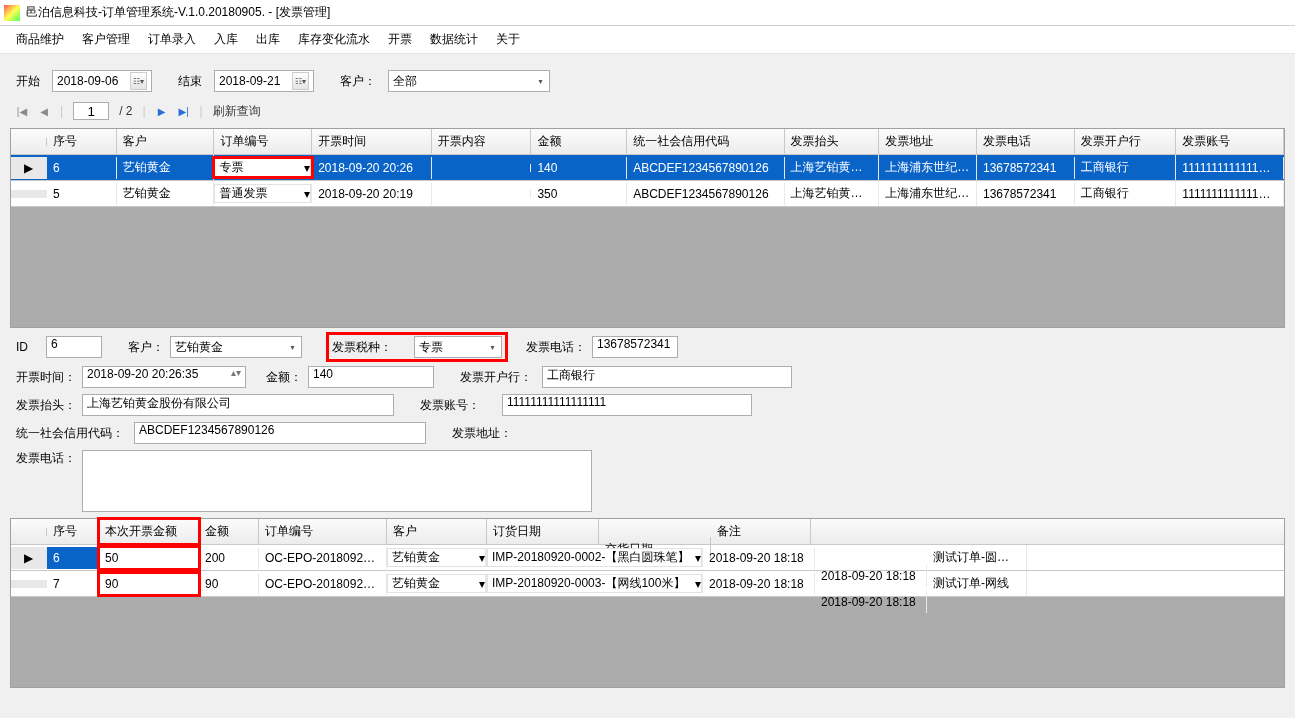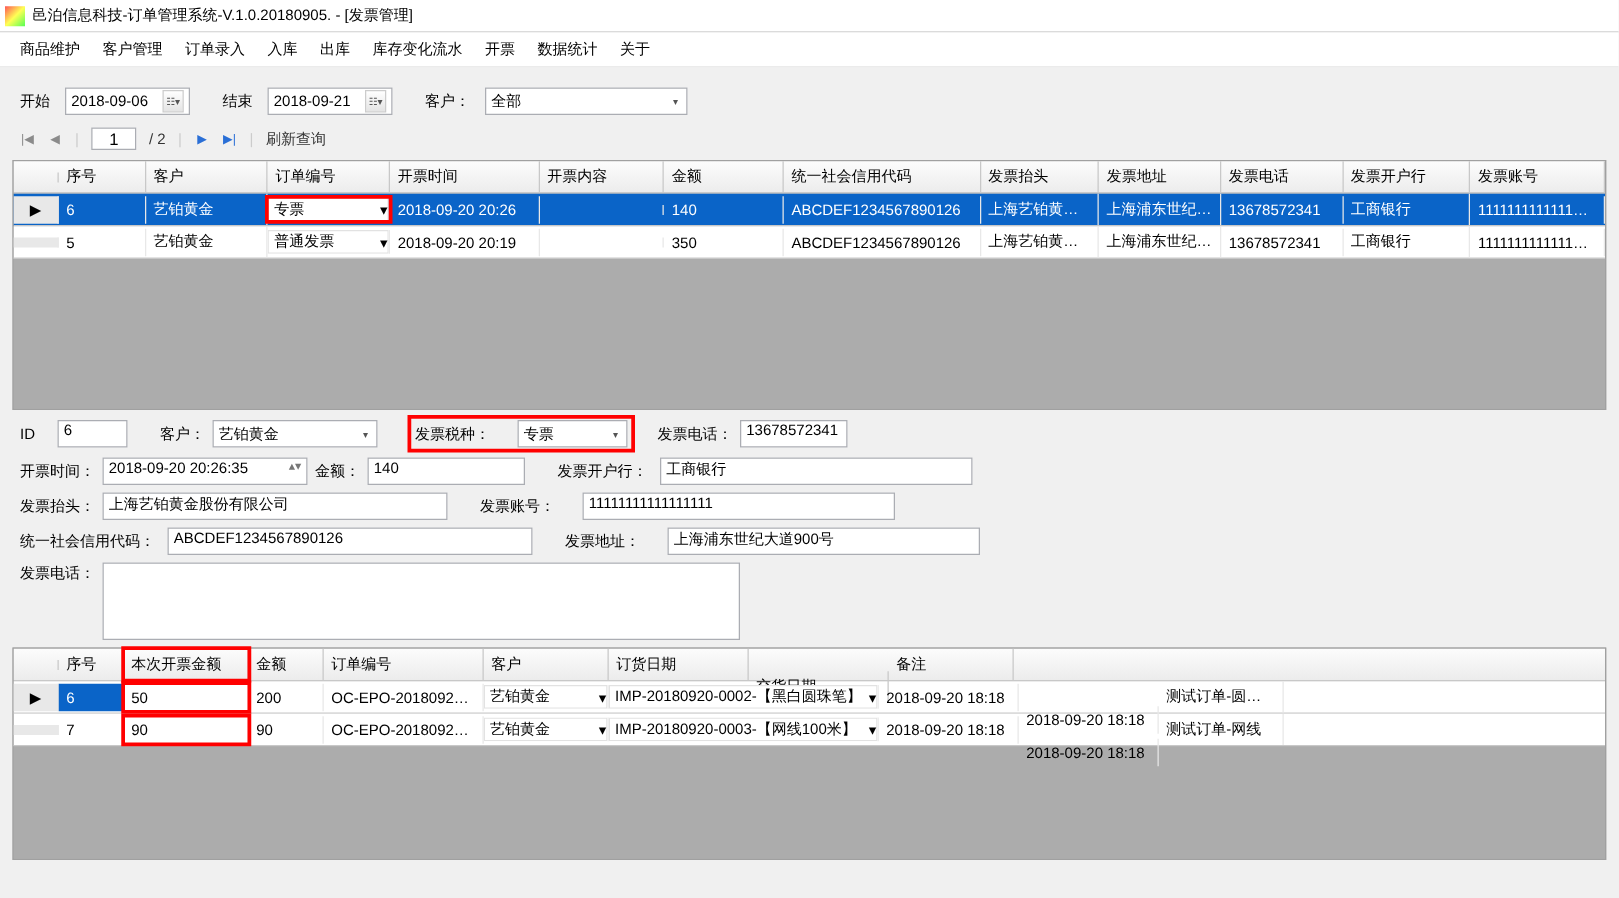--- a/index.html
+++ b/index.html
@@ -299,38 +299,37 @@
       <label style="margin-left:14px">发票电话：</label>
       <div class="text-input" style="width:86px"><span>13678572341</span></div>
     </div>
 
     <div class="frow">
       <label style="width:60px">开票时间：</label>
       <div class="text-input" style="width:164px; display:flex; justify-content:space-between">
         <span>2018-09-20 20:26:35</span>
         <span style="font-size:10px;color:#777">▴▾</span>
       </div>
-      <label style="">金额：</label>
+      <label style="margin-left:14px">金额：</label>
       <div class="text-input" style="width:126px"><span>140</span></div>
       <label style="margin-left:20px; width:76px">发票开户行：</label>
       <div class="text-input" style="width:250px"><span>工商银行</span></div>
     </div>
 
     <div class="frow">
       <label style="width:60px">发票抬头：</label>
-      <div class="text-input" style="width:276px"><span>上海艺铂黄金股份有限公司</span></div>
+      <div class="text-input" style="width:312px"><span>上海艺铂黄金股份有限公司</span></div>
       <label style="margin-left:20px; width:76px">发票账号：</label>
       <div class="text-input" style="width:250px"><span>11111111111111111</span></div>
     </div>
 
     <div class="frow">
       <label style="width:112px">统一社会信用代码：</label>
       <div class="text-input" style="width:292px"><span>ABCDEF1234567890126</span></div>
       <label style="margin-left:20px; width:76px">发票地址：</label>
-      <div class="text-input" style="width:250px"><span>上海浦东世纪大道900号</span></div>
     </div>
 
     <div class="frow" style="align-items:flex-start">
       <label style="width:60px">发票电话：</label>
       <div class="textarea"><span></span></div>
     </div>
 
   </div>
 
   <div class="grid lower-grid">

